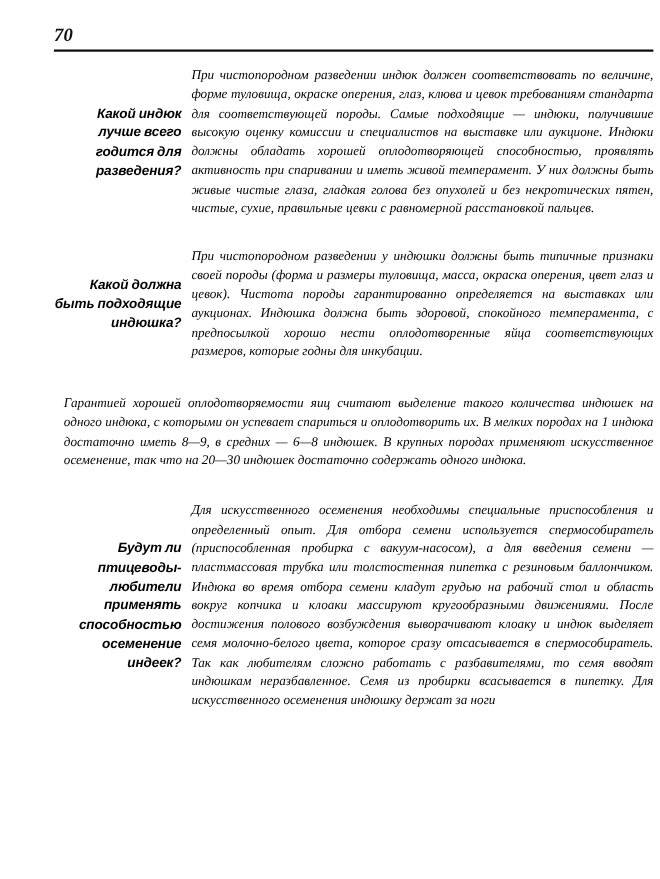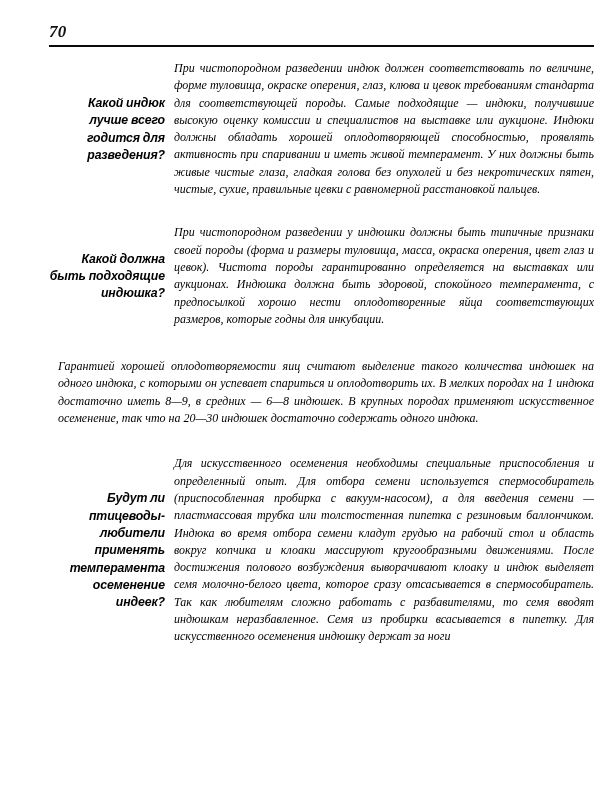--- a/index.html
+++ b/index.html
@@ -115,20 +115,20 @@
       </div>
     </div>
 
     <div class="qa-block blk-3">
       <div class="a-col">
         <p>Гарантией хорошей оплодотворяемости яиц считают выделение такого количества индюшек на одного индюка, с которыми он успевает спариться и оплодотворить их. В мелких породах на 1 индюка достаточно иметь 8—9, в средних — 6—8 индюшек. В крупных породах применяют искусственное осеменение, так что на 20—30 индюшек достаточно содержать одного индюка.</p>
       </div>
     </div>
 
     <div class="qa-block blk-4">
-      <div class="q-col">Будут ли птицеводы-любители применять темперамента осеменение индеек?</div>
+      <div class="q-col">Будут ли птицеводы-любители применять способностью осеменение индеек?</div>
       <div class="a-col">
         <p>Для искусственного осеменения необходимы специальные приспособления и определенный опыт. Для отбора семени используется спермособиратель (приспособленная пробирка с вакуум-насосом), а для введения семени — пластмассовая трубка или толстостенная пипетка с резиновым баллончиком. Индюка во время отбора семени кладут грудью на рабочий стол и область вокруг копчика и клоаки массируют кругообразными движениями. После достижения полового возбуждения выворачивают клоаку и индюк выделяет семя молочно-белого цвета, которое сразу отсасывается в спермособиратель. Так как любителям сложно работать с разбавителями, то семя вводят индюшкам неразбавленное. Семя из пробирки всасывается в пипетку. Для искусственного осеменения индюшку держат за ноги</p>
       </div>
     </div>
 
   </div>
 </div>
 
 </body></html>

